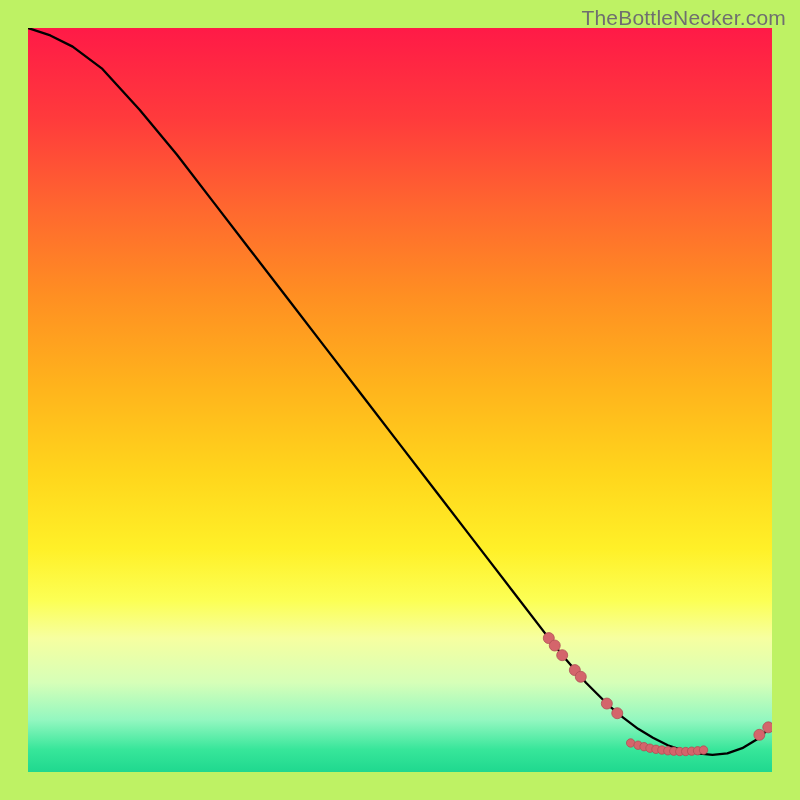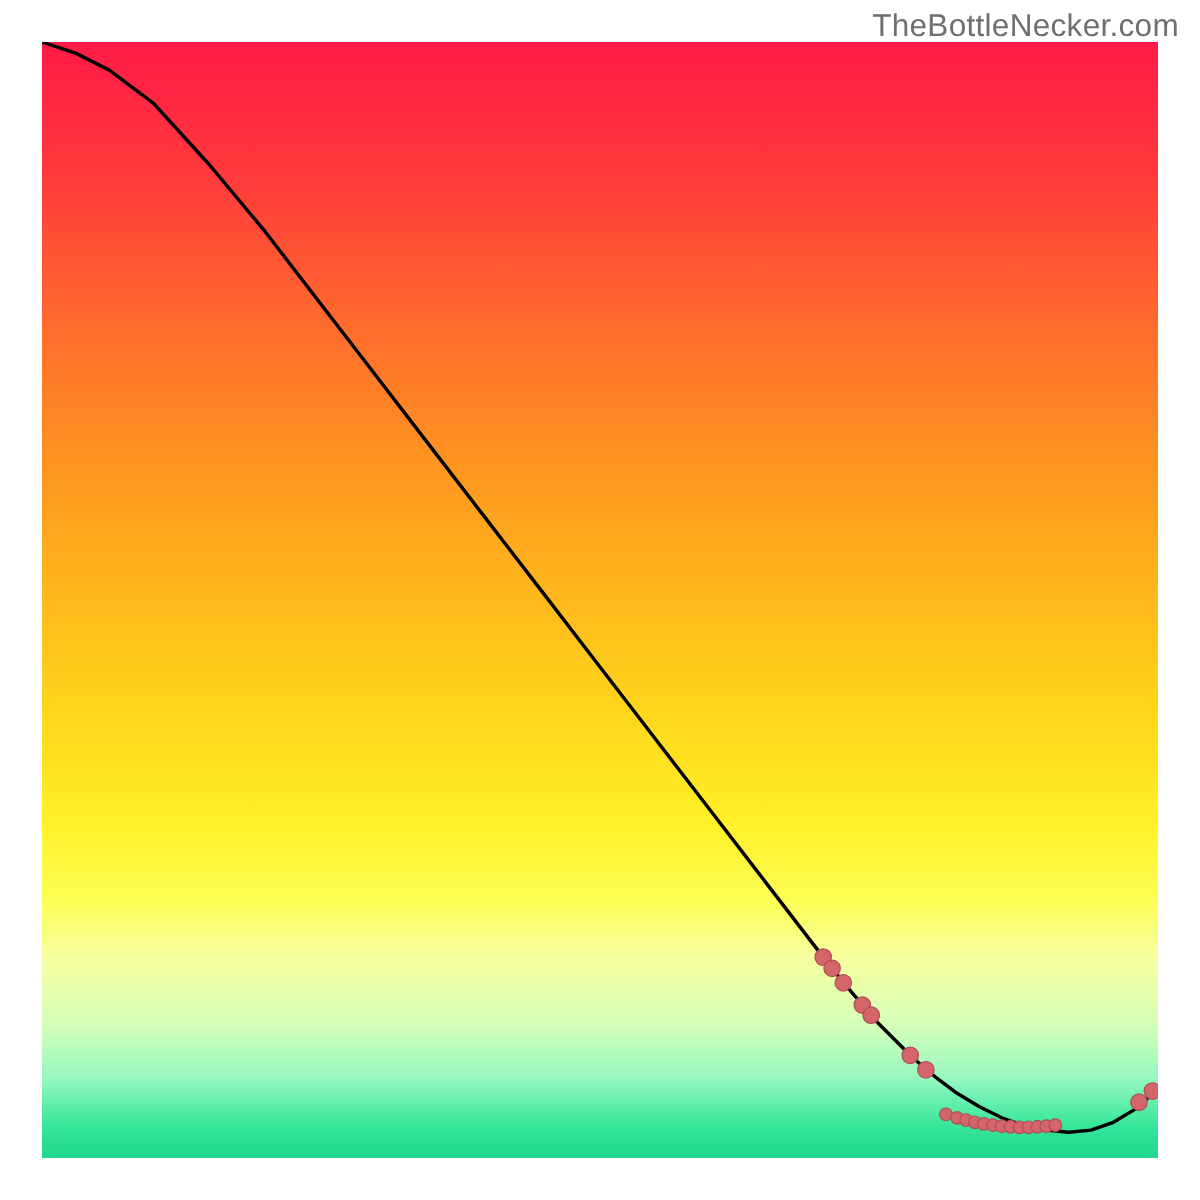--- a/index.html
+++ b/index.html
@@ -8,21 +8,21 @@
     width: 800px;
     height: 800px;
     background: #000000;
     overflow: hidden;
     font-family: Arial, Helvetica, sans-serif;
   }
   .stage {
     position: relative;
     width: 800px;
     height: 800px;
-    background: #ffffff;
+    background: #bef264;
   }
   .watermark {
     position: absolute;
     top: 6px;
     right: 14px;
     font-size: 21px;
     color: #6f6f6f;
     font-weight: 400;
     letter-spacing: 0.2px;
     z-index: 10;

